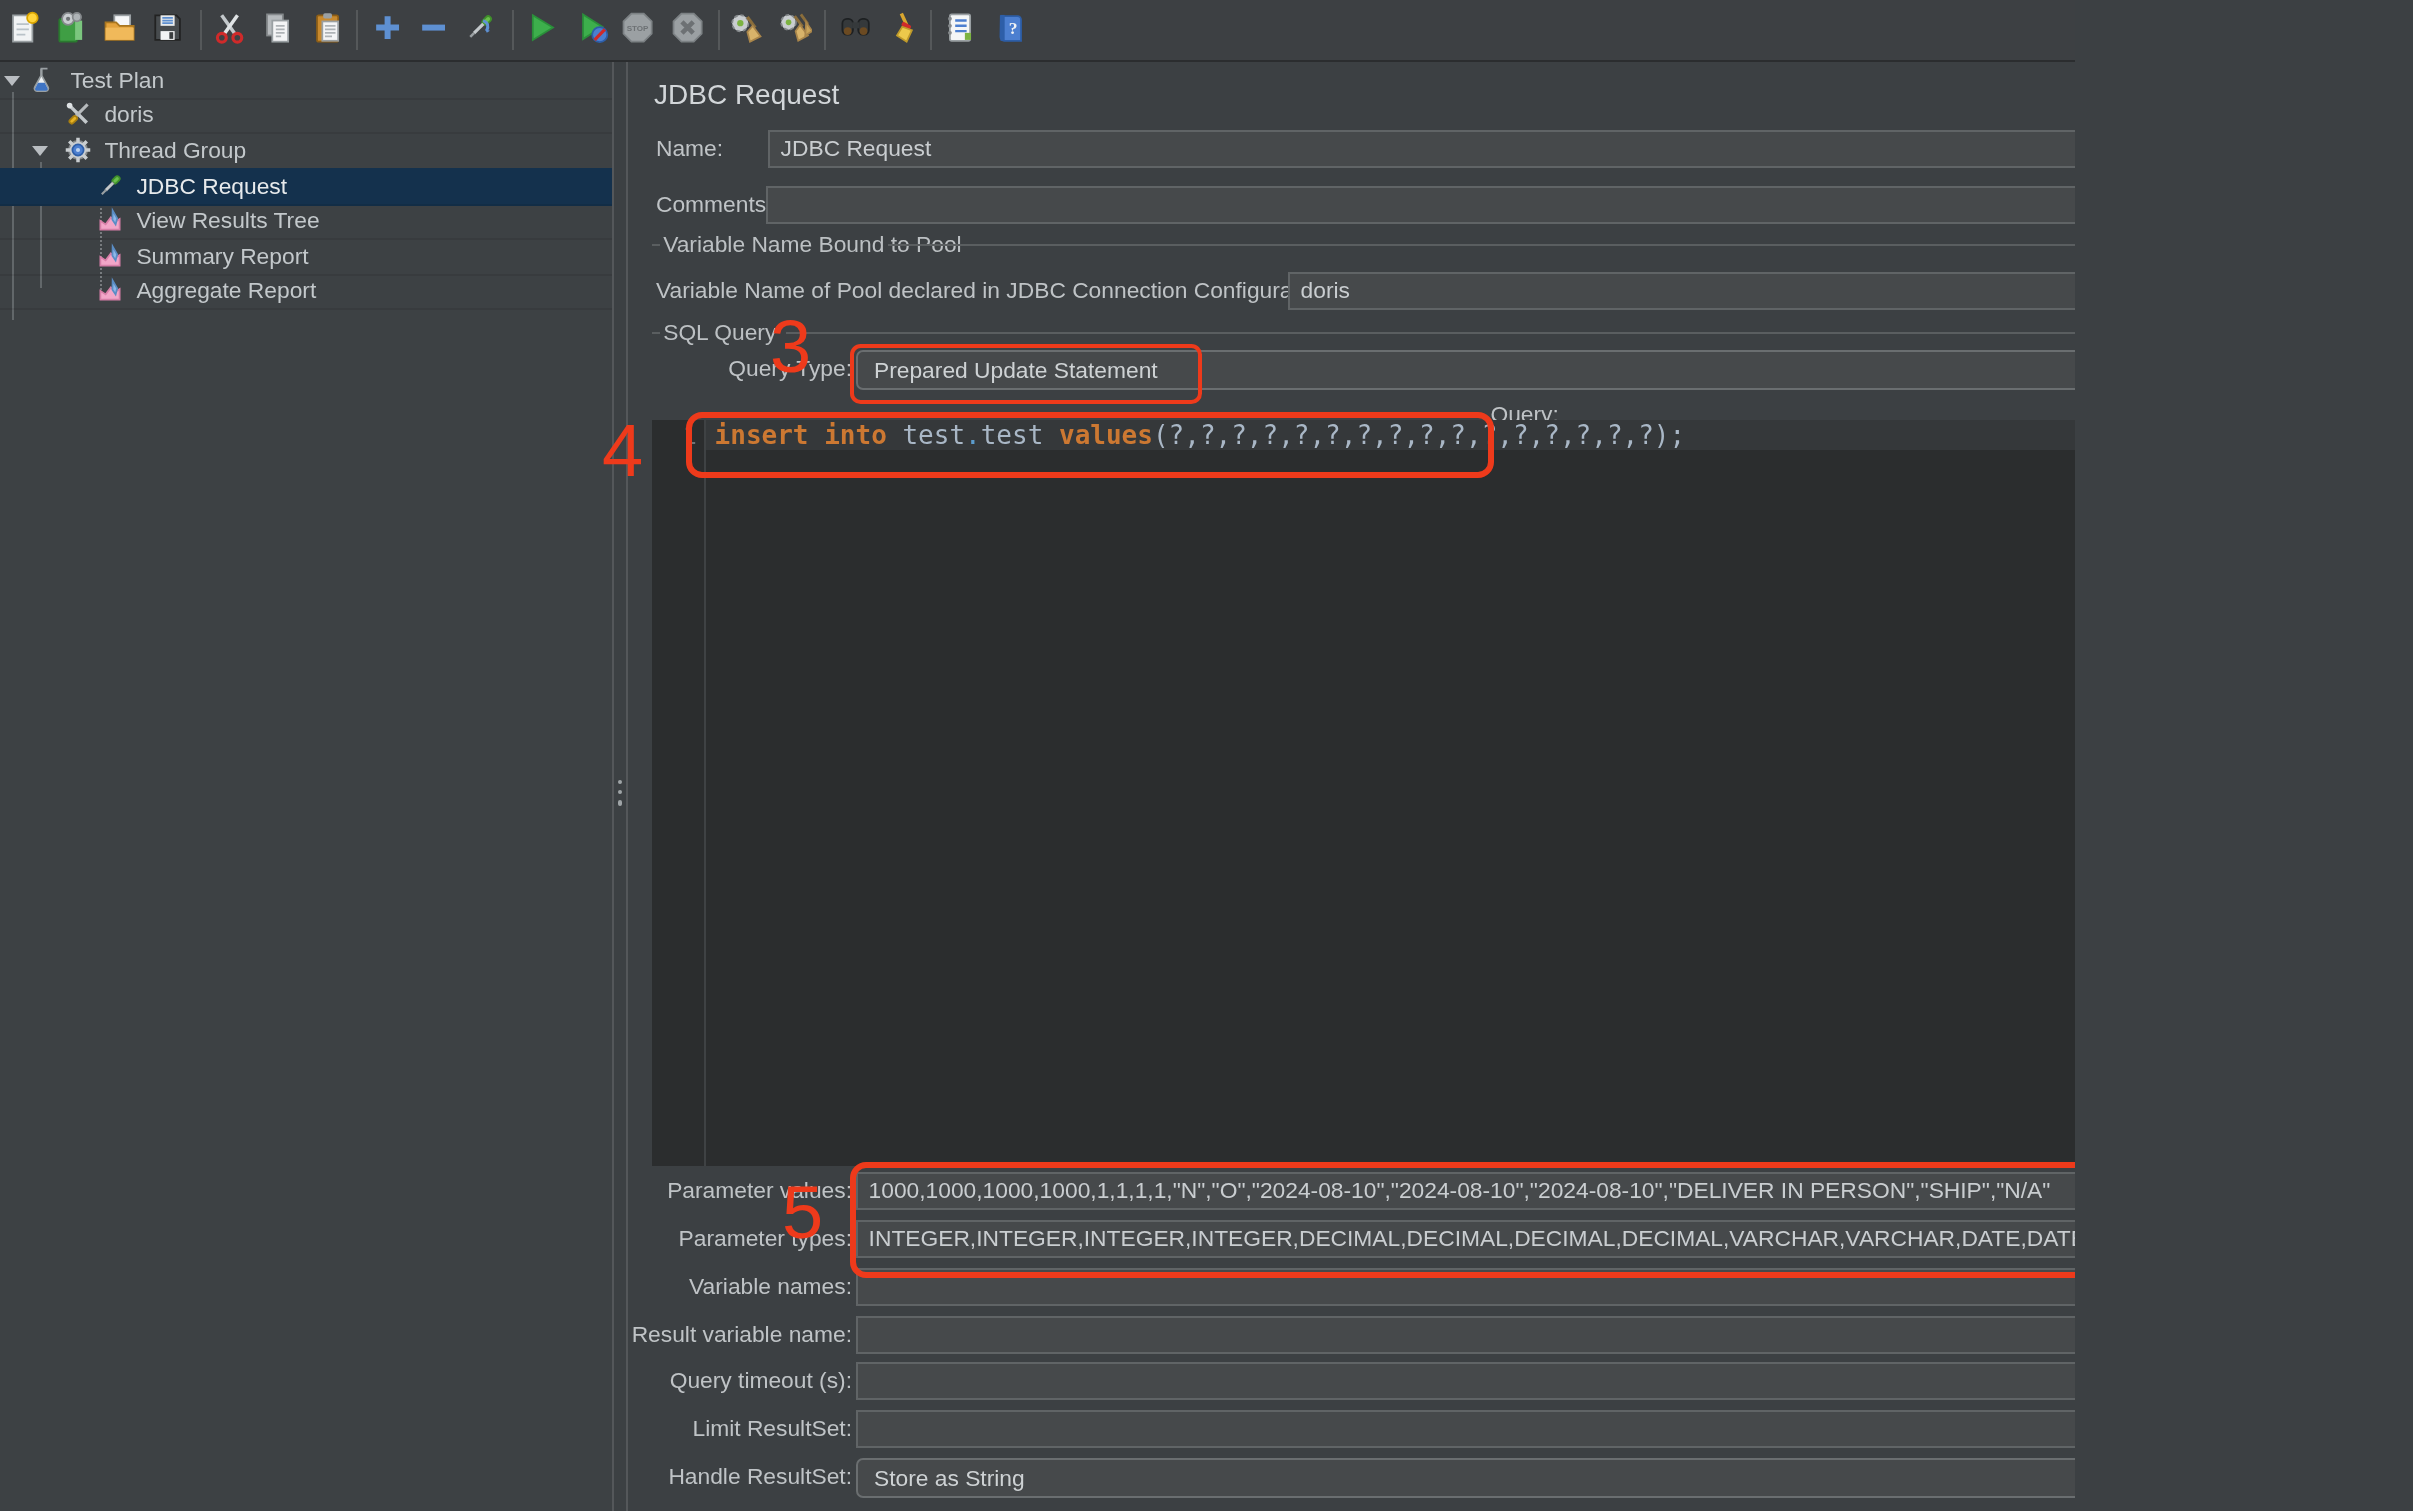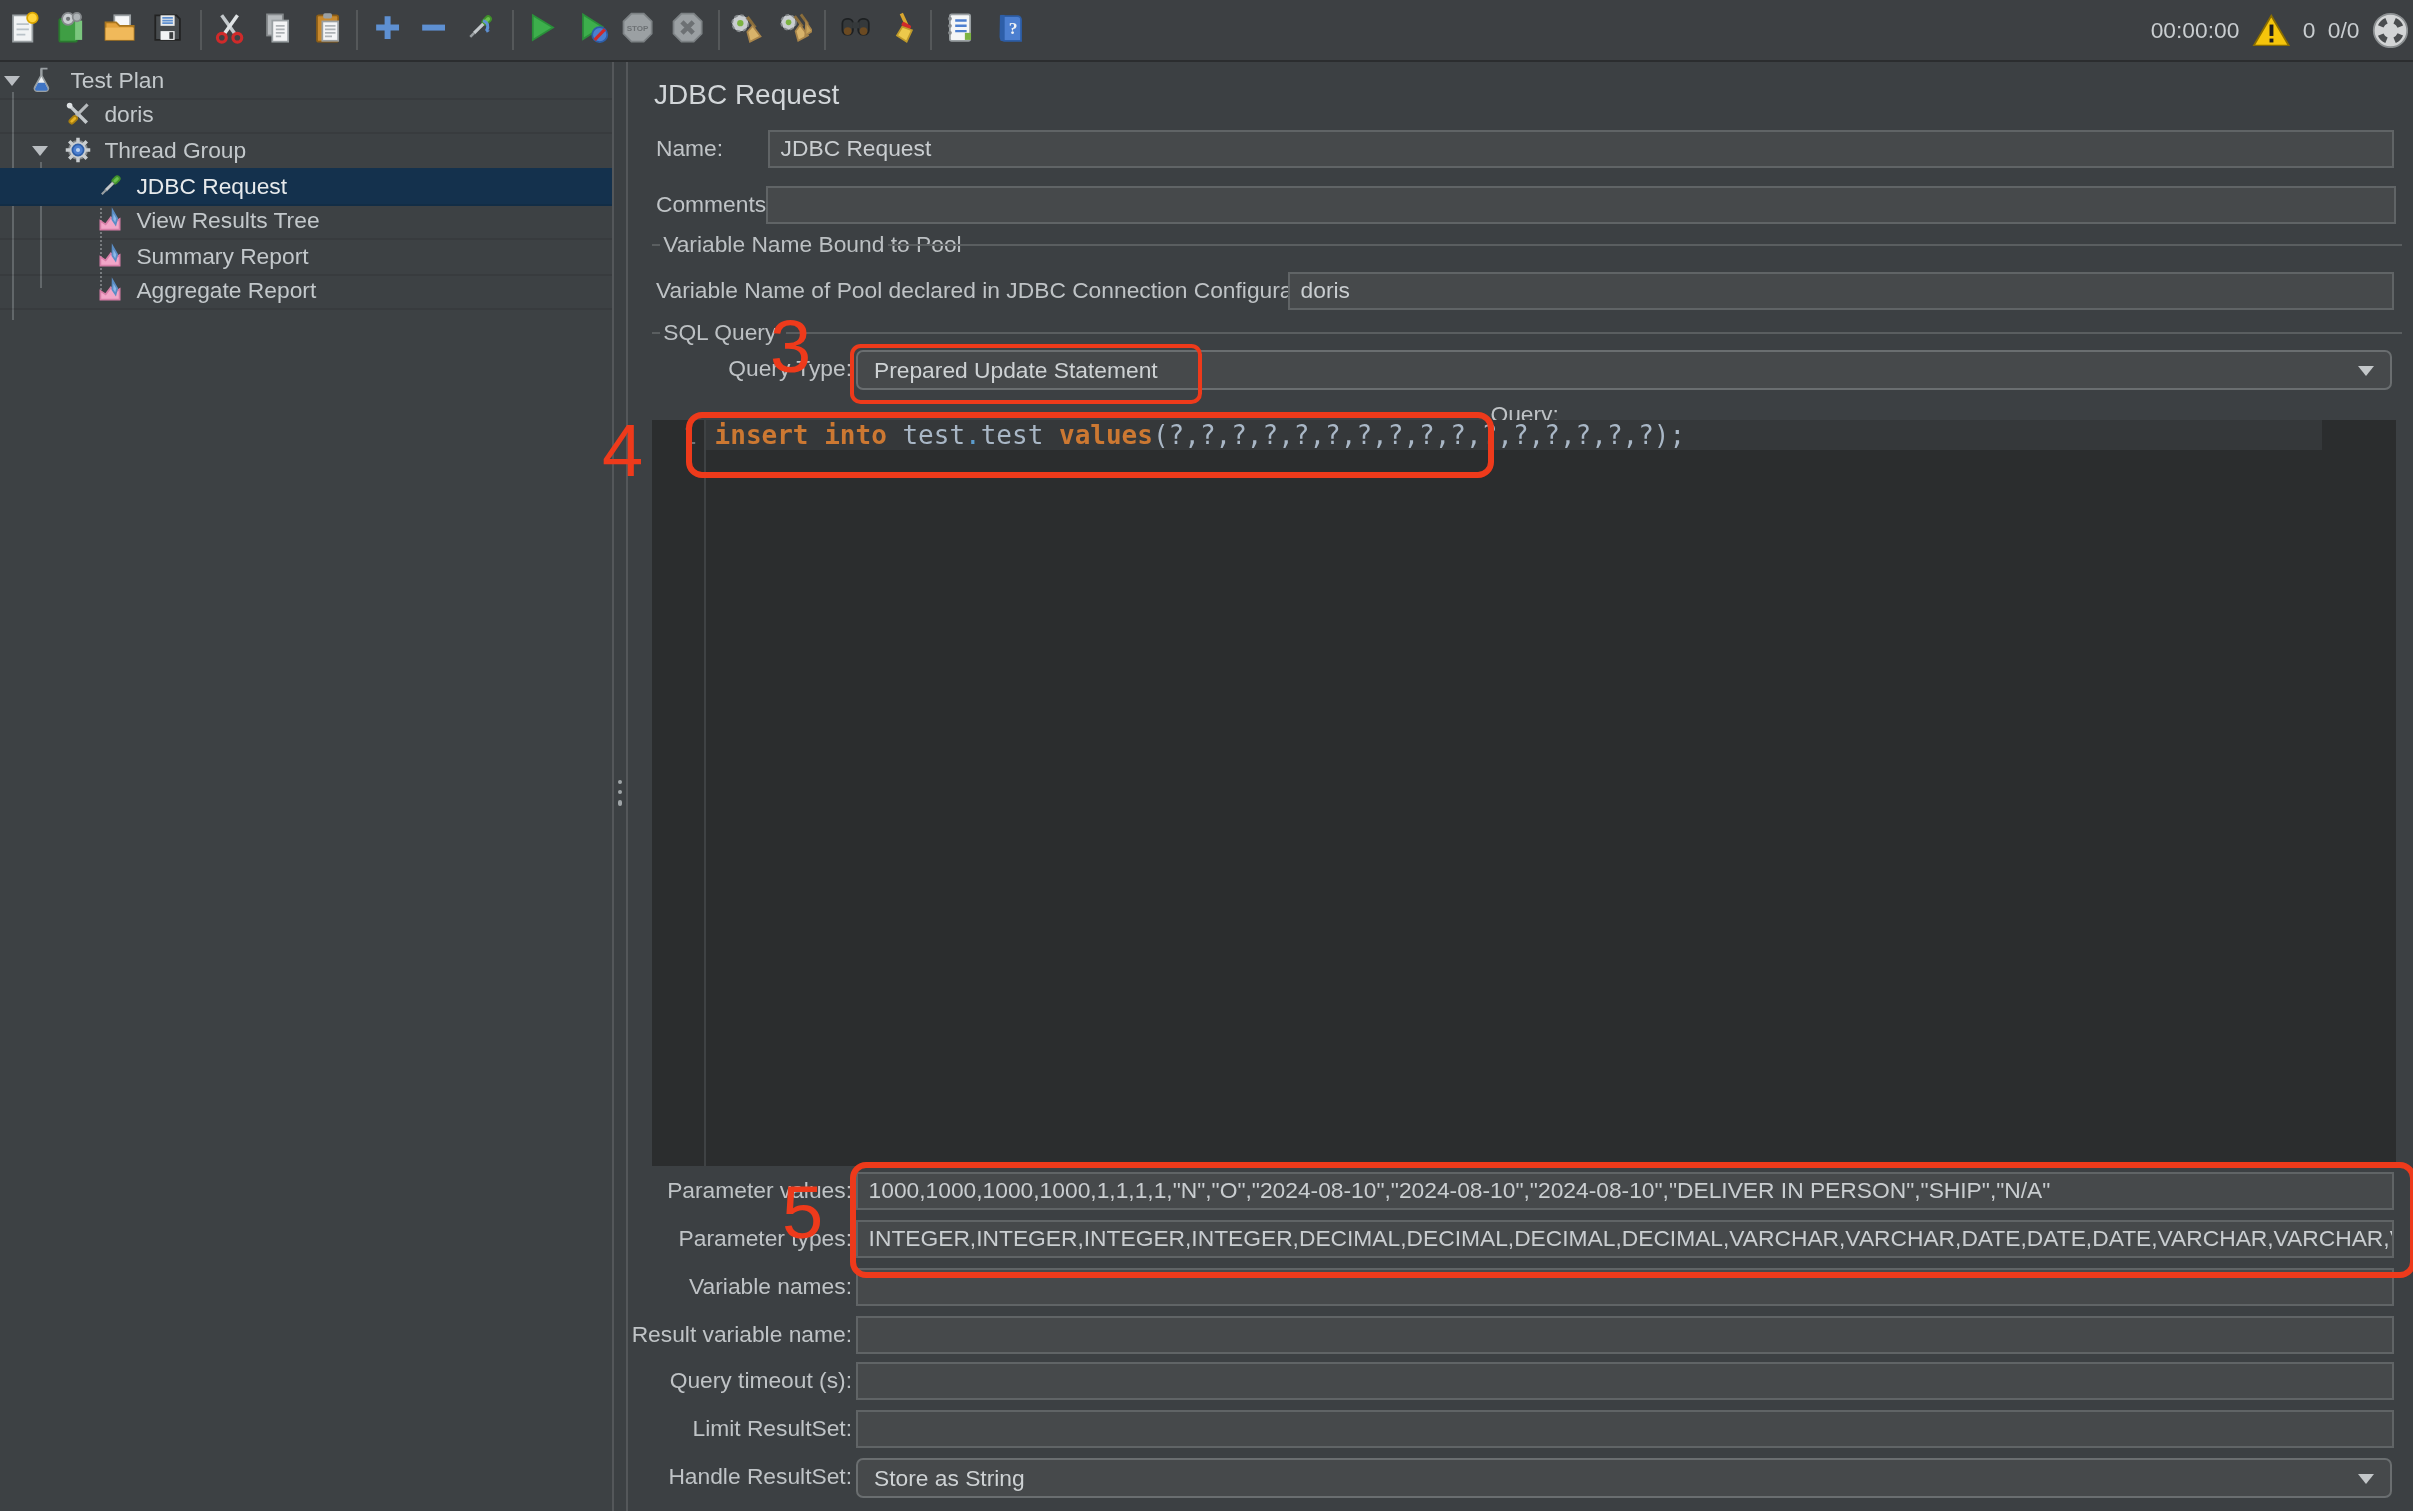--- a/index.html
+++ b/index.html
@@ -1,16 +1,16 @@
 <!DOCTYPE html>
 <html style="font-size:14px"><head>
 <meta charset="utf-8">
 <style>
   html,body{margin:0;padding:0;background:#3c4043;}
-  #stage{width:2413px;height:1512px;overflow:hidden;position:relative;}
+  #stage{width:2075px;height:1512px;overflow:hidden;position:relative;}
   #app{width:1207px;height:756px;position:absolute;top:0;left:0;
        transform:scale(2);transform-origin:0 0;
        font-family:"Liberation Sans",sans-serif;background:#3c4043;color:#c3c8cb;}
   .abs{position:absolute;}
   
   #toolbar{left:0;top:0;width:1207px;height:30px;background:#3d4043;border-bottom:0.9px solid #2b2d2f;}
   .tb-btn{position:absolute;top:5.3px;width:19.3px;height:19.3px;display:flex;align-items:center;justify-content:center;cursor:pointer;}
   .tb-btn svg{width:17.6px;height:17.6px;}
   .tb-sep{position:absolute;top:5.3px;width:0.9px;height:19.3px;background:#55585a;}
   #status{position:absolute;right:2.6px;top:0;height:30px;display:flex;align-items:center;gap:6.2px;font-size:11.4px;color:#c9cdd0;}

